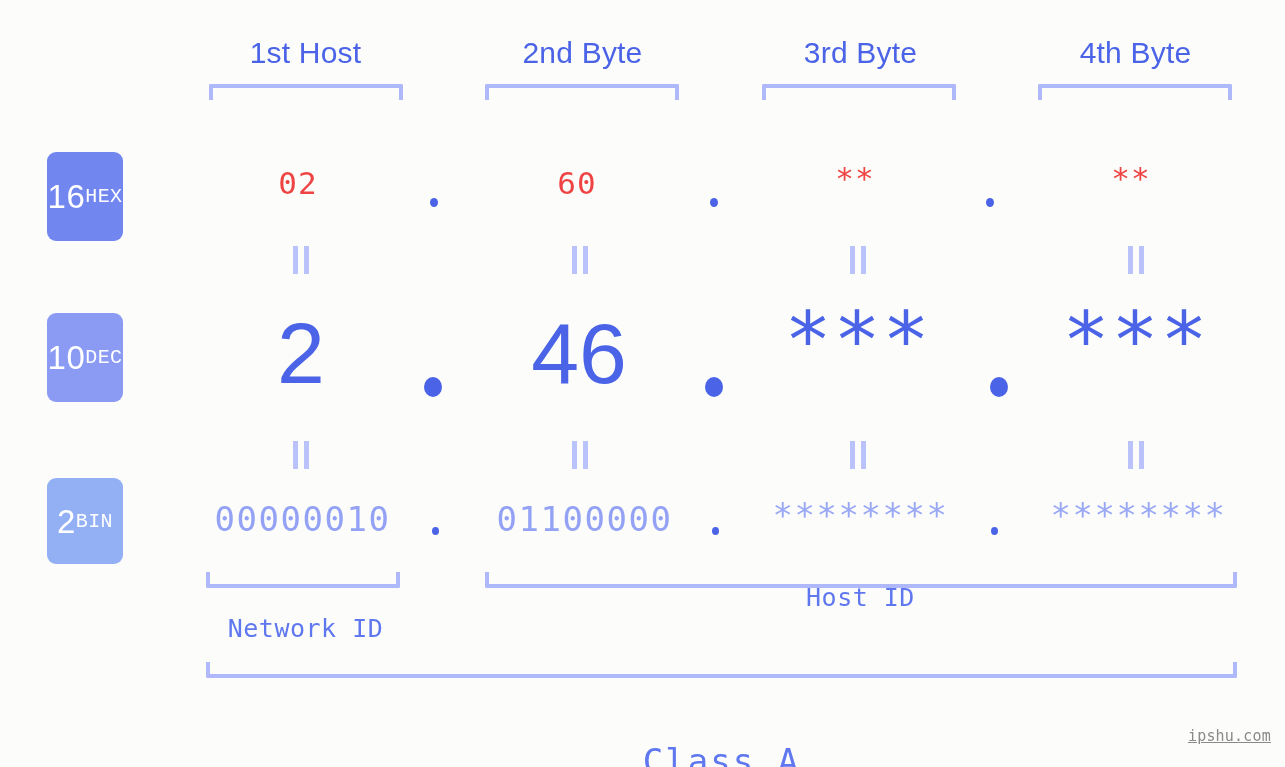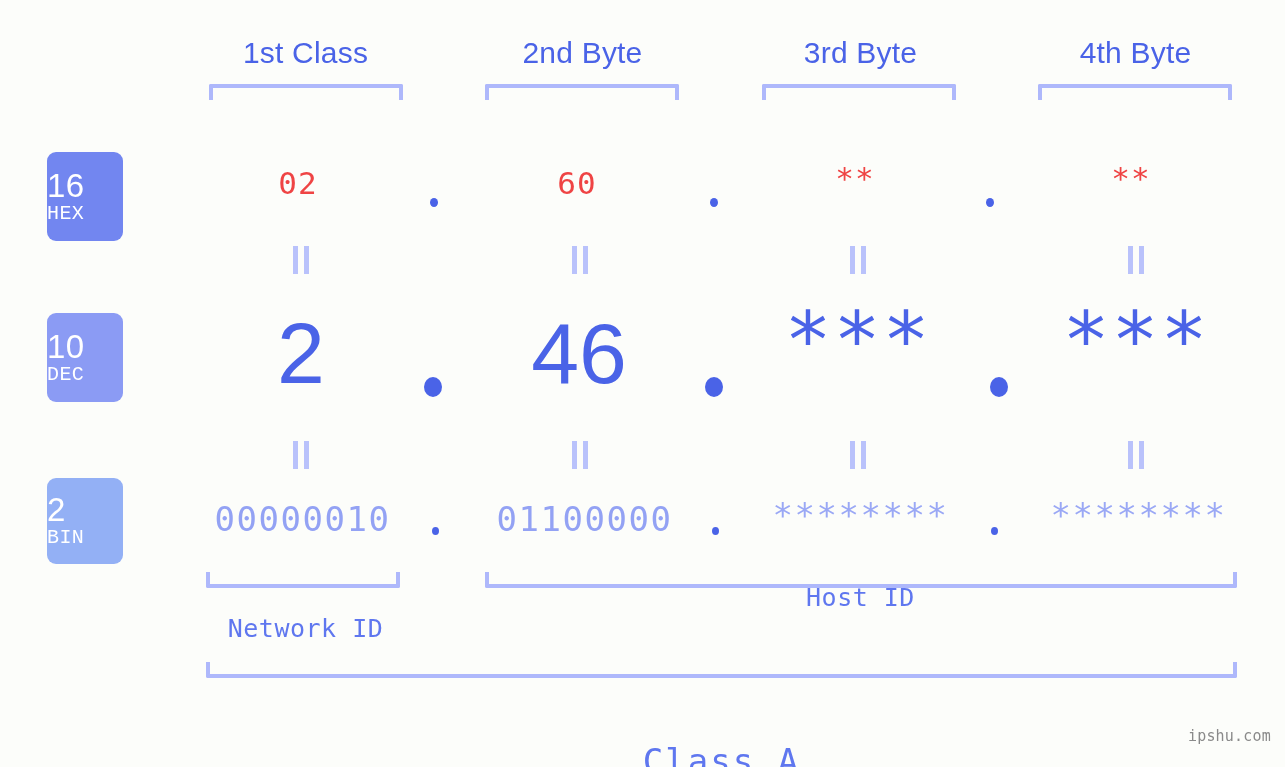--- a/index.html
+++ b/index.html
@@ -58,22 +58,22 @@
     border-bottom-right-radius: 2px;
   }
 
   
   .badge {
     position: absolute;
     left: 47px;
     width: 76px;
     border-radius: 9px;
     display: flex;
-    flex-direction: column;
-    align-items: flex-start;
+    flex-direction: row;
+    align-items: center;
     justify-content: center;
     color: #ffffff;
     box-sizing: border-box;
   }
   .badge .num {
     font-family: "Liberation Sans", sans-serif;
     font-size: 33px;
     line-height: 33px;
     font-weight: 400;
     letter-spacing: 0.5px;
@@ -176,28 +176,29 @@
 
   
   .watermark {
     position: absolute;
     right: 14px;
     bottom: 22px;
     font-family: "DejaVu Sans Mono", monospace;
     font-size: 15px;
     color: #8a8a8a;
     letter-spacing: 0.2px;
+    text-decoration: underline;
   }
 </style>
 </head>
 <body>
 
 <div class="stage">
 
-  <div class="byte-label" style="left:193px;width:225px;">1st Class</div>
+  <div class="byte-label" style="left:193px;width:225px;">1st Host</div>
   <div class="byte-label" style="left:470px;width:225px;">2nd Byte</div>
   <div class="byte-label" style="left:748px;width:225px;">3rd Byte</div>
   <div class="byte-label" style="left:1023px;width:225px;">4th Byte</div>
 
   <div class="bracket down" style="left:209px;top:84px;width:194px;"></div>
   <div class="bracket down" style="left:485px;top:84px;width:194px;"></div>
   <div class="bracket down" style="left:762px;top:84px;width:194px;"></div>
   <div class="bracket down" style="left:1038px;top:84px;width:194px;"></div>
 
   <div class="badge" style="top:152px;height:89px;background:#7286f0;">

